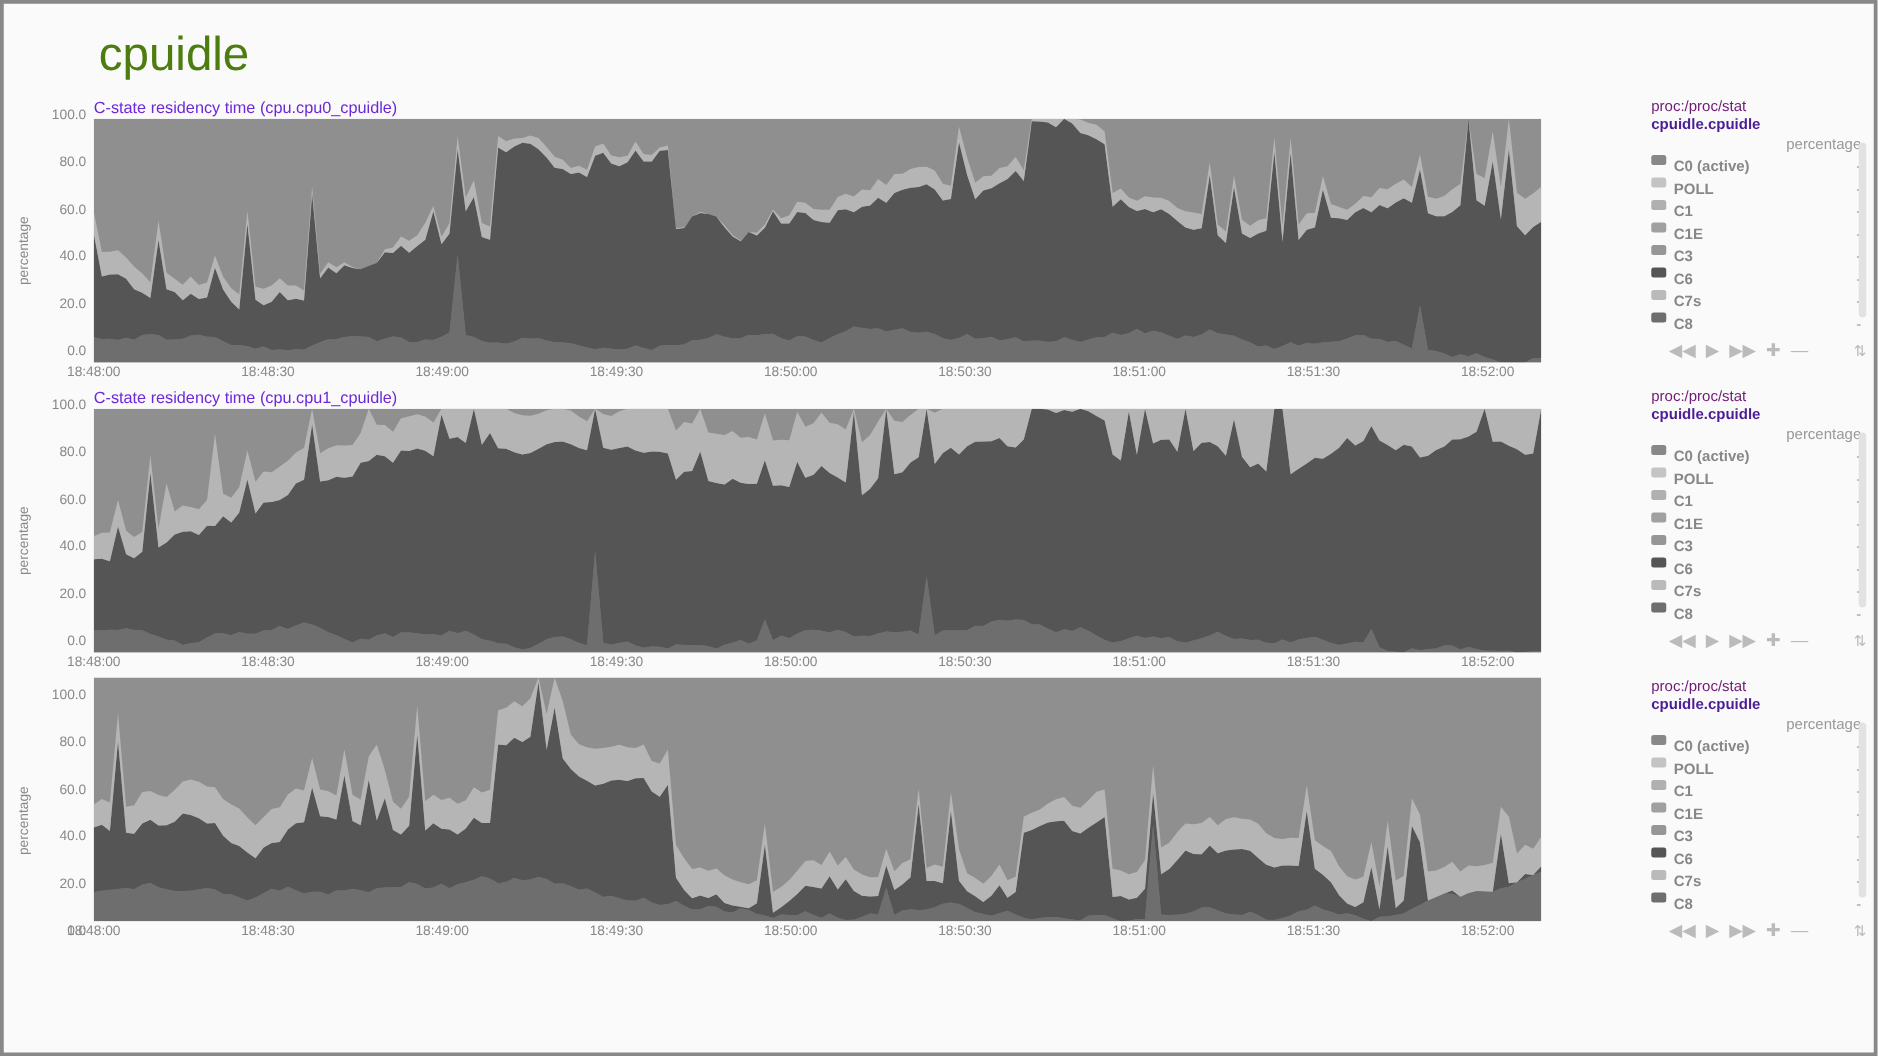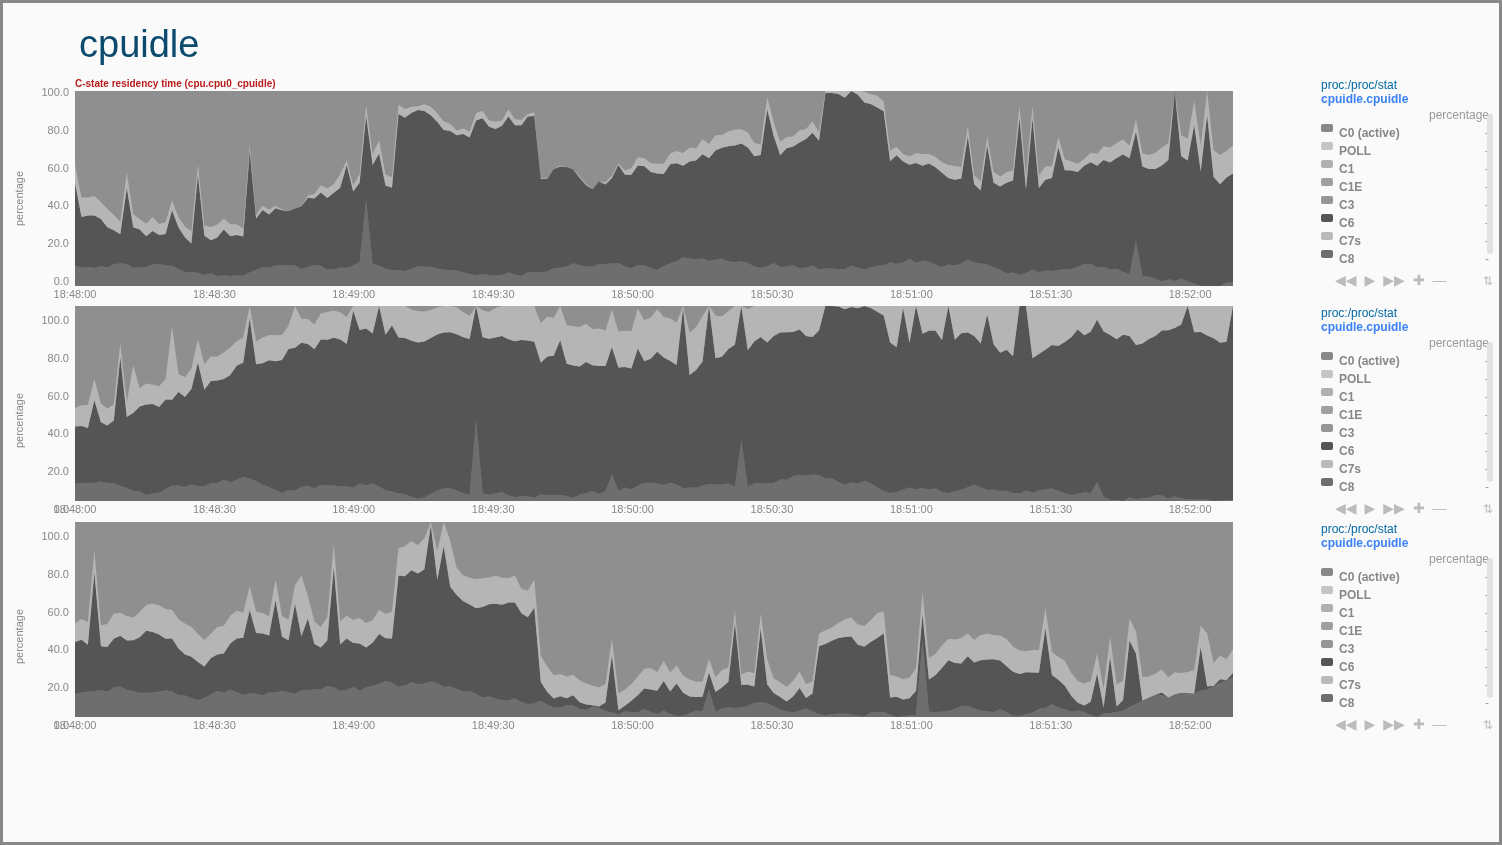--- a/index.html
+++ b/index.html
@@ -6,21 +6,21 @@
 body {
   font-family: -apple-system, BlinkMacSystemFont, "Segoe UI", Arial, sans-serif;
   background: #fafafa;
   width: 1502px;
   height: 845px;
   border: 3px solid #888;
   overflow: hidden;
 }
 .page-title {
   font-size: 38px;
-  color: #0c4a6e;
+  color: #4d7c0f;
   font-weight: 400;
   padding: 20px 0 12px 76px;
 }
 .charts-container {
   padding: 0 10px 0 10px;
 }
 .chart-row {
   display: flex;
   align-items: flex-start;
   margin-bottom: 6px;
@@ -45,23 +45,23 @@
   flex-direction: column;
   justify-content: space-between;
   padding-right: 6px;
   padding-top: 8px;
 }
 .chart-main {
   flex: 1;
   position: relative;
 }
 .chart-title {
-  font-size: 10px;
-  font-weight: bold;
-  color: #b91c1c;
+  font-size: 13px;
+  font-weight: normal;
+  color: #6d28d9;
   margin-bottom: 2px;
 }
 .chart-svg {
   display: block;
   background: #fafafa;
 }
 .xaxis {
   display: flex;
   justify-content: space-between;
   font-size: 11px;
@@ -69,22 +69,22 @@
   padding: 2px 0 0 0;
 }
 .xaxis span { transform: translateX(-50%); text-align: center; }
 .legend-panel {
   width: 186px;
   padding-left: 18px;
   font-size: 12px;
   color: #878787;
   position: relative;
 }
-.legend-source { font-size: 12px; color: #0369a1; }
-.legend-chartid { font-size: 12px; font-weight: bold; color: #3b82f6; }
+.legend-source { font-size: 12px; color: #701a75; }
+.legend-chartid { font-size: 12px; font-weight: bold; color: #4c1d95; }
 .legend-unit { font-size: 12px; text-align: right; color: #999; margin-top:2px;}
 .legend-items { margin-top: 2px; }
 .legend-item {
   display: flex;
   align-items: flex-start;
   font-size: 12px;
   line-height: 18px;
   cursor: pointer;
 }
 .legend-swatch {
@@ -220,20 +220,21 @@
       <div class="ylabel">percentage</div>
       <div class="yaxis" style="height: 209px;">
         <div>100.0</div>
         <div>80.0</div>
         <div>60.0</div>
         <div>40.0</div>
         <div>20.0</div>
         <div>0.0</div>
       </div>
       <div class="chart-main">
+        <div class="chart-title">C-state residency time (cpu.cpu1_cpuidle)</div>
         <svg width="1158" height="195" class="chart-svg">
           <rect width="1158" height="195" fill="#8f8f8f"></rect>
           <path d="M0.0 177.2 L6.5 177.3 L12.9 176.7 L19.4 176.9 L25.9 175.6 L32.3 177.0 L38.8 177.1 L45.3 180.1 L51.8 182.1 L58.2 184.7 L64.7 185.4 L71.2 188.9 L77.6 187.6 L84.1 186.8 L90.6 183.0 L97.0 179.8 L103.5 179.5 L110.0 181.1 L116.4 178.6 L122.9 180.0 L129.4 179.9 L135.9 177.3 L142.3 176.9 L148.8 173.7 L155.3 176.2 L161.7 173.4 L168.2 170.9 L174.7 172.5 L181.1 175.1 L187.6 178.8 L194.1 181.1 L200.5 184.1 L207.0 187.0 L213.5 183.9 L220.0 184.8 L226.4 181.1 L232.9 179.8 L239.4 182.5 L245.8 179.0 L252.3 178.9 L258.8 179.6 L265.2 180.5 L271.7 180.3 L278.2 181.4 L284.6 177.6 L291.1 179.6 L297.6 177.6 L304.1 180.5 L310.5 184.3 L317.0 185.6 L323.5 187.5 L329.9 188.0 L336.4 190.8 L342.9 192.5 L349.3 191.4 L355.8 188.0 L362.3 184.4 L368.7 182.6 L375.2 182.2 L381.7 184.3 L388.2 187.3 L394.6 189.1 L401.1 114.1 L407.6 187.2 L414.0 188.8 L420.5 187.4 L427.0 186.1 L433.4 189.3 L439.9 191.2 L446.4 190.1 L452.8 190.4 L459.3 191.7 L465.8 188.5 L472.3 188.9 L478.7 188.9 L485.2 188.9 L491.7 189.9 L498.1 192.0 L504.6 188.7 L511.1 187.2 L517.5 185.0 L524.0 188.0 L530.5 185.2 L536.9 168.6 L543.4 185.1 L549.9 181.4 L556.4 183.6 L562.8 179.7 L569.3 177.1 L575.8 176.8 L582.2 177.5 L588.7 179.0 L595.2 176.7 L601.6 178.6 L608.1 182.2 L614.6 181.6 L621.1 181.7 L627.5 179.8 L634.0 178.1 L640.5 178.7 L646.9 178.3 L653.4 177.4 L659.9 180.8 L666.3 133.9 L672.8 181.2 L679.3 177.4 L685.7 177.3 L692.2 177.3 L698.7 177.1 L705.2 173.6 L711.6 173.7 L718.1 170.2 L724.6 168.8 L731.0 169.6 L737.5 168.6 L744.0 169.0 L750.4 172.3 L756.9 172.5 L763.4 176.0 L769.8 178.8 L776.3 176.4 L782.8 177.8 L789.3 174.8 L795.7 177.5 L802.2 181.3 L808.7 184.9 L815.1 186.9 L821.6 186.0 L828.1 183.5 L834.5 181.5 L841.0 183.3 L847.5 182.2 L853.9 183.5 L860.4 182.6 L866.9 185.9 L873.4 187.1 L879.8 185.4 L886.3 183.6 L892.8 181.3 L899.2 178.4 L905.7 181.8 L912.2 184.1 L918.6 183.7 L925.1 184.9 L931.6 184.8 L938.0 187.2 L944.5 187.5 L951.0 184.5 L957.5 187.0 L963.9 184.6 L970.4 183.3 L976.9 182.4 L983.3 184.8 L989.8 187.3 L996.3 189.0 L1002.7 187.8 L1009.2 186.4 L1015.7 186.9 L1022.1 176.1 L1028.6 190.8 L1035.1 194.0 L1041.6 194.3 L1048.0 195.0 L1054.5 191.5 L1061.0 193.2 L1067.4 192.2 L1073.9 191.8 L1080.4 189.3 L1086.8 189.4 L1093.3 192.6 L1099.8 190.6 L1106.2 192.2 L1112.7 193.5 L1119.2 193.6 L1125.7 193.7 L1132.1 193.6 L1138.6 195.0 L1145.1 194.6 L1151.5 194.0 L1158.0 193.8 L1158.0 195.0 L1151.5 195.0 L1145.1 195.0 L1138.6 195.0 L1132.1 195.0 L1125.7 195.0 L1119.2 195.0 L1112.7 195.0 L1106.2 195.0 L1099.8 195.0 L1093.3 195.0 L1086.8 195.0 L1080.4 195.0 L1073.9 195.0 L1067.4 195.0 L1061.0 195.0 L1054.5 195.0 L1048.0 195.0 L1041.6 195.0 L1035.1 195.0 L1028.6 195.0 L1022.1 195.0 L1015.7 195.0 L1009.2 195.0 L1002.7 195.0 L996.3 195.0 L989.8 195.0 L983.3 195.0 L976.9 195.0 L970.4 195.0 L963.9 195.0 L957.5 195.0 L951.0 195.0 L944.5 195.0 L938.0 195.0 L931.6 195.0 L925.1 195.0 L918.6 195.0 L912.2 195.0 L905.7 195.0 L899.2 195.0 L892.8 195.0 L886.3 195.0 L879.8 195.0 L873.4 195.0 L866.9 195.0 L860.4 195.0 L853.9 195.0 L847.5 195.0 L841.0 195.0 L834.5 195.0 L828.1 195.0 L821.6 195.0 L815.1 195.0 L808.7 195.0 L802.2 195.0 L795.7 195.0 L789.3 195.0 L782.8 195.0 L776.3 195.0 L769.8 195.0 L763.4 195.0 L756.9 195.0 L750.4 195.0 L744.0 195.0 L737.5 195.0 L731.0 195.0 L724.6 195.0 L718.1 195.0 L711.6 195.0 L705.2 195.0 L698.7 195.0 L692.2 195.0 L685.7 195.0 L679.3 195.0 L672.8 195.0 L666.3 195.0 L659.9 195.0 L653.4 195.0 L646.9 195.0 L640.5 195.0 L634.0 195.0 L627.5 195.0 L621.1 195.0 L614.6 195.0 L608.1 195.0 L601.6 195.0 L595.2 195.0 L588.7 195.0 L582.2 195.0 L575.8 195.0 L569.3 195.0 L562.8 195.0 L556.4 195.0 L549.9 195.0 L543.4 195.0 L536.9 195.0 L530.5 195.0 L524.0 195.0 L517.5 195.0 L511.1 195.0 L504.6 195.0 L498.1 195.0 L491.7 195.0 L485.2 195.0 L478.7 195.0 L472.3 195.0 L465.8 195.0 L459.3 195.0 L452.8 195.0 L446.4 195.0 L439.9 195.0 L433.4 195.0 L427.0 195.0 L420.5 195.0 L414.0 195.0 L407.6 195.0 L401.1 195.0 L394.6 195.0 L388.2 195.0 L381.7 195.0 L375.2 195.0 L368.7 195.0 L362.3 195.0 L355.8 195.0 L349.3 195.0 L342.9 195.0 L336.4 195.0 L329.9 195.0 L323.5 195.0 L317.0 195.0 L310.5 195.0 L304.1 195.0 L297.6 195.0 L291.1 195.0 L284.6 195.0 L278.2 195.0 L271.7 195.0 L265.2 195.0 L258.8 195.0 L252.3 195.0 L245.8 195.0 L239.4 195.0 L232.9 195.0 L226.4 195.0 L220.0 195.0 L213.5 195.0 L207.0 195.0 L200.5 195.0 L194.1 195.0 L187.6 195.0 L181.1 195.0 L174.7 195.0 L168.2 195.0 L161.7 195.0 L155.3 195.0 L148.8 195.0 L142.3 195.0 L135.9 195.0 L129.4 195.0 L122.9 195.0 L116.4 195.0 L110.0 195.0 L103.5 195.0 L97.0 195.0 L90.6 195.0 L84.1 195.0 L77.6 195.0 L71.2 195.0 L64.7 195.0 L58.2 195.0 L51.8 195.0 L45.3 195.0 L38.8 195.0 L32.3 195.0 L25.9 195.0 L19.4 195.0 L12.9 195.0 L6.5 195.0 L0.0 195.0 Z" fill="#6e6e6e"></path>
           <path d="M0.0 120.4 L6.5 120.0 L12.9 122.0 L19.4 94.2 L25.9 116.3 L32.3 119.5 L38.8 114.4 L45.3 51.1 L51.8 111.0 L58.2 106.9 L64.7 100.5 L71.2 98.4 L77.6 98.0 L84.1 101.0 L90.6 93.5 L97.0 93.7 L103.5 86.0 L110.0 90.9 L116.4 82.9 L122.9 56.5 L129.4 83.7 L135.9 74.9 L142.3 74.6 L148.8 72.9 L155.3 69.0 L161.7 59.8 L168.2 56.7 L174.7 12.3 L181.1 58.2 L187.6 57.2 L194.1 54.3 L200.5 55.2 L207.0 54.1 L213.5 43.1 L220.0 41.7 L226.4 36.8 L232.9 37.9 L239.4 43.2 L245.8 33.4 L252.3 33.8 L258.8 31.8 L265.2 33.6 L271.7 38.0 L278.2 4.6 L284.6 24.0 L291.1 22.5 L297.6 27.4 L304.1 0.0 L310.5 28.7 L317.0 19.4 L323.5 31.5 L329.9 32.0 L336.4 34.8 L342.9 36.5 L349.3 35.4 L355.8 32.0 L362.3 28.4 L368.7 26.6 L375.2 26.2 L381.7 28.3 L388.2 31.3 L394.6 33.1 L401.1 0.0 L407.6 31.2 L414.0 32.8 L420.5 31.4 L427.0 30.1 L433.4 33.3 L439.9 35.2 L446.4 34.1 L452.8 34.4 L459.3 35.7 L465.8 56.8 L472.3 50.4 L478.7 49.7 L485.2 34.2 L491.7 57.7 L498.1 59.4 L504.6 60.6 L511.1 55.9 L517.5 59.2 L524.0 60.1 L530.5 59.9 L536.9 41.1 L543.4 61.6 L549.9 61.1 L556.4 62.6 L562.8 42.4 L569.3 55.2 L575.8 52.7 L582.2 45.7 L588.7 51.4 L595.2 55.0 L601.6 58.9 L608.1 2.3 L614.6 69.1 L621.1 63.9 L627.5 55.6 L634.0 0.0 L640.5 52.3 L646.9 50.8 L653.4 42.9 L659.9 38.7 L666.3 0.0 L672.8 44.2 L679.3 35.4 L685.7 31.1 L692.2 36.6 L698.7 29.9 L705.2 26.4 L711.6 26.2 L718.1 26.0 L724.6 23.4 L731.0 29.9 L737.5 31.0 L744.0 24.6 L750.4 0.0 L756.9 0.0 L763.4 0.5 L769.8 3.3 L776.3 0.9 L782.8 2.3 L789.3 0.0 L795.7 2.0 L802.2 5.8 L808.7 9.4 L815.1 36.6 L821.6 41.3 L828.1 2.0 L834.5 36.8 L841.0 0.0 L847.5 27.8 L853.9 24.8 L860.4 24.6 L866.9 34.3 L873.4 0.0 L879.8 33.7 L886.3 27.2 L892.8 26.6 L899.2 29.9 L905.7 37.5 L912.2 8.4 L918.6 38.3 L925.1 46.7 L931.6 43.7 L938.0 50.2 L944.5 0.0 L951.0 0.0 L957.5 52.3 L963.9 47.9 L970.4 43.8 L976.9 39.1 L983.3 40.0 L989.8 35.9 L996.3 31.2 L1002.7 23.4 L1009.2 29.3 L1015.7 25.8 L1022.1 13.7 L1028.6 25.4 L1035.1 29.0 L1041.6 33.2 L1048.0 28.8 L1054.5 30.1 L1061.0 39.0 L1067.4 37.6 L1073.9 33.0 L1080.4 30.1 L1086.8 24.5 L1093.3 24.3 L1099.8 22.1 L1106.2 18.4 L1112.7 0.0 L1119.2 26.3 L1125.7 26.1 L1132.1 29.6 L1138.6 32.3 L1145.1 36.8 L1151.5 35.7 L1158.0 0.0 L1158.0 193.8 L1151.5 194.0 L1145.1 194.6 L1138.6 195.0 L1132.1 193.6 L1125.7 193.7 L1119.2 193.6 L1112.7 193.5 L1106.2 192.2 L1099.8 190.6 L1093.3 192.6 L1086.8 189.4 L1080.4 189.3 L1073.9 191.8 L1067.4 192.2 L1061.0 193.2 L1054.5 191.5 L1048.0 195.0 L1041.6 194.3 L1035.1 194.0 L1028.6 190.8 L1022.1 176.1 L1015.7 186.9 L1009.2 186.4 L1002.7 187.8 L996.3 189.0 L989.8 187.3 L983.3 184.8 L976.9 182.4 L970.4 183.3 L963.9 184.6 L957.5 187.0 L951.0 184.5 L944.5 187.5 L938.0 187.2 L931.6 184.8 L925.1 184.9 L918.6 183.7 L912.2 184.1 L905.7 181.8 L899.2 178.4 L892.8 181.3 L886.3 183.6 L879.8 185.4 L873.4 187.1 L866.9 185.9 L860.4 182.6 L853.9 183.5 L847.5 182.2 L841.0 183.3 L834.5 181.5 L828.1 183.5 L821.6 186.0 L815.1 186.9 L808.7 184.9 L802.2 181.3 L795.7 177.5 L789.3 174.8 L782.8 177.8 L776.3 176.4 L769.8 178.8 L763.4 176.0 L756.9 172.5 L750.4 172.3 L744.0 169.0 L737.5 168.6 L731.0 169.6 L724.6 168.8 L718.1 170.2 L711.6 173.7 L705.2 173.6 L698.7 177.1 L692.2 177.3 L685.7 177.3 L679.3 177.4 L672.8 181.2 L666.3 133.9 L659.9 180.8 L653.4 177.4 L646.9 178.3 L640.5 178.7 L634.0 178.1 L627.5 179.8 L621.1 181.7 L614.6 181.6 L608.1 182.2 L601.6 178.6 L595.2 176.7 L588.7 179.0 L582.2 177.5 L575.8 176.8 L569.3 177.1 L562.8 179.7 L556.4 183.6 L549.9 181.4 L543.4 185.1 L536.9 168.6 L530.5 185.2 L524.0 188.0 L517.5 185.0 L511.1 187.2 L504.6 188.7 L498.1 192.0 L491.7 189.9 L485.2 188.9 L478.7 188.9 L472.3 188.9 L465.8 188.5 L459.3 191.7 L452.8 190.4 L446.4 190.1 L439.9 191.2 L433.4 189.3 L427.0 186.1 L420.5 187.4 L414.0 188.8 L407.6 187.2 L401.1 114.1 L394.6 189.1 L388.2 187.3 L381.7 184.3 L375.2 182.2 L368.7 182.6 L362.3 184.4 L355.8 188.0 L349.3 191.4 L342.9 192.5 L336.4 190.8 L329.9 188.0 L323.5 187.5 L317.0 185.6 L310.5 184.3 L304.1 180.5 L297.6 177.6 L291.1 179.6 L284.6 177.6 L278.2 181.4 L271.7 180.3 L265.2 180.5 L258.8 179.6 L252.3 178.9 L245.8 179.0 L239.4 182.5 L232.9 179.8 L226.4 181.1 L220.0 184.8 L213.5 183.9 L207.0 187.0 L200.5 184.1 L194.1 181.1 L187.6 178.8 L181.1 175.1 L174.7 172.5 L168.2 170.9 L161.7 173.4 L155.3 176.2 L148.8 173.7 L142.3 176.9 L135.9 177.3 L129.4 179.9 L122.9 180.0 L116.4 178.6 L110.0 181.1 L103.5 179.5 L97.0 179.8 L90.6 183.0 L84.1 186.8 L77.6 187.6 L71.2 188.9 L64.7 185.4 L58.2 184.7 L51.8 182.1 L45.3 180.1 L38.8 177.1 L32.3 177.0 L25.9 175.6 L19.4 176.9 L12.9 176.7 L6.5 177.3 L0.0 177.2 Z" fill="#555555"></path>
           <path d="M0.0 101.9 L6.5 99.2 L12.9 99.0 L19.4 72.9 L25.9 97.5 L32.3 102.6 L38.8 98.5 L45.3 37.1 L51.8 95.9 L58.2 59.5 L64.7 82.1 L71.2 77.4 L77.6 78.6 L84.1 80.3 L90.6 72.9 L97.0 20.0 L103.5 68.0 L110.0 71.2 L116.4 62.6 L122.9 33.3 L129.4 58.3 L135.9 50.2 L142.3 50.8 L148.8 46.2 L155.3 41.6 L161.7 35.0 L168.2 31.4 L174.7 0.0 L181.1 35.5 L187.6 31.6 L194.1 29.1 L200.5 29.3 L207.0 28.9 L213.5 19.4 L220.0 0.0 L226.4 12.7 L232.9 12.9 L239.4 18.4 L245.8 7.5 L252.3 5.9 L258.8 4.4 L265.2 6.2 L271.7 10.9 L278.2 0.0 L284.6 0.0 L291.1 0.0 L297.6 0.0 L304.1 0.0 L310.5 0.0 L317.0 0.0 L323.5 0.0 L329.9 0.0 L336.4 3.4 L342.9 5.1 L349.3 5.6 L355.8 4.0 L362.3 1.2 L368.7 0.0 L375.2 0.0 L381.7 1.3 L388.2 6.1 L394.6 9.9 L401.1 0.0 L407.6 4.2 L414.0 5.7 L420.5 1.9 L427.0 0.0 L433.4 0.0 L439.9 0.0 L446.4 0.0 L452.8 0.0 L459.3 0.0 L465.8 17.3 L472.3 10.6 L478.7 11.7 L485.2 0.0 L491.7 19.0 L498.1 19.9 L504.6 21.0 L511.1 17.8 L517.5 23.1 L524.0 22.5 L530.5 24.5 L536.9 3.5 L543.4 25.4 L549.9 24.7 L556.4 25.2 L562.8 2.4 L569.3 14.3 L575.8 11.6 L582.2 2.9 L588.7 11.1 L595.2 12.4 L601.6 16.5 L608.1 0.0 L614.6 26.8 L621.1 21.0 L627.5 10.2 L634.0 0.0 L640.5 9.6 L646.9 10.5 L653.4 5.0 L659.9 0.0 L666.3 0.0 L672.8 3.1 L679.3 0.0 L685.7 0.0 L692.2 0.0 L698.7 0.0 L705.2 0.0 L711.6 0.0 L718.1 0.0 L724.6 0.0 L731.0 0.0 L737.5 0.0 L744.0 0.0 L750.4 0.0 L756.9 0.0 L763.4 0.0 L769.8 0.0 L776.3 0.0 L782.8 0.0 L789.3 0.0 L795.7 0.0 L802.2 0.0 L808.7 0.0 L815.1 0.0 L821.6 0.0 L828.1 0.0 L834.5 0.0 L841.0 0.0 L847.5 0.0 L853.9 0.0 L860.4 0.0 L866.9 0.0 L873.4 0.0 L879.8 0.0 L886.3 0.0 L892.8 0.0 L899.2 0.0 L905.7 0.0 L912.2 0.0 L918.6 0.0 L925.1 0.0 L931.6 0.0 L938.0 0.0 L944.5 0.0 L951.0 0.0 L957.5 0.0 L963.9 0.0 L970.4 0.0 L976.9 0.0 L983.3 0.0 L989.8 0.0 L996.3 0.0 L1002.7 0.0 L1009.2 0.0 L1015.7 0.0 L1022.1 0.0 L1028.6 0.0 L1035.1 0.0 L1041.6 0.0 L1048.0 0.0 L1054.5 0.0 L1061.0 0.0 L1067.4 0.0 L1073.9 0.0 L1080.4 0.0 L1086.8 0.0 L1093.3 0.0 L1099.8 0.0 L1106.2 0.0 L1112.7 0.0 L1119.2 0.0 L1125.7 0.0 L1132.1 0.0 L1138.6 0.0 L1145.1 0.0 L1151.5 0.0 L1158.0 0.0 L1158.0 0.0 L1151.5 35.7 L1145.1 36.8 L1138.6 32.3 L1132.1 29.6 L1125.7 26.1 L1119.2 26.3 L1112.7 0.0 L1106.2 18.4 L1099.8 22.1 L1093.3 24.3 L1086.8 24.5 L1080.4 30.1 L1073.9 33.0 L1067.4 37.6 L1061.0 39.0 L1054.5 30.1 L1048.0 28.8 L1041.6 33.2 L1035.1 29.0 L1028.6 25.4 L1022.1 13.7 L1015.7 25.8 L1009.2 29.3 L1002.7 23.4 L996.3 31.2 L989.8 35.9 L983.3 40.0 L976.9 39.1 L970.4 43.8 L963.9 47.9 L957.5 52.3 L951.0 0.0 L944.5 0.0 L938.0 50.2 L931.6 43.7 L925.1 46.7 L918.6 38.3 L912.2 8.4 L905.7 37.5 L899.2 29.9 L892.8 26.6 L886.3 27.2 L879.8 33.7 L873.4 0.0 L866.9 34.3 L860.4 24.6 L853.9 24.8 L847.5 27.8 L841.0 0.0 L834.5 36.8 L828.1 2.0 L821.6 41.3 L815.1 36.6 L808.7 9.4 L802.2 5.8 L795.7 2.0 L789.3 0.0 L782.8 2.3 L776.3 0.9 L769.8 3.3 L763.4 0.5 L756.9 0.0 L750.4 0.0 L744.0 24.6 L737.5 31.0 L731.0 29.9 L724.6 23.4 L718.1 26.0 L711.6 26.2 L705.2 26.4 L698.7 29.9 L692.2 36.6 L685.7 31.1 L679.3 35.4 L672.8 44.2 L666.3 0.0 L659.9 38.7 L653.4 42.9 L646.9 50.8 L640.5 52.3 L634.0 0.0 L627.5 55.6 L621.1 63.9 L614.6 69.1 L608.1 2.3 L601.6 58.9 L595.2 55.0 L588.7 51.4 L582.2 45.7 L575.8 52.7 L569.3 55.2 L562.8 42.4 L556.4 62.6 L549.9 61.1 L543.4 61.6 L536.9 41.1 L530.5 59.9 L524.0 60.1 L517.5 59.2 L511.1 55.9 L504.6 60.6 L498.1 59.4 L491.7 57.7 L485.2 34.2 L478.7 49.7 L472.3 50.4 L465.8 56.8 L459.3 35.7 L452.8 34.4 L446.4 34.1 L439.9 35.2 L433.4 33.3 L427.0 30.1 L420.5 31.4 L414.0 32.8 L407.6 31.2 L401.1 0.0 L394.6 33.1 L388.2 31.3 L381.7 28.3 L375.2 26.2 L368.7 26.6 L362.3 28.4 L355.8 32.0 L349.3 35.4 L342.9 36.5 L336.4 34.8 L329.9 32.0 L323.5 31.5 L317.0 19.4 L310.5 28.7 L304.1 0.0 L297.6 27.4 L291.1 22.5 L284.6 24.0 L278.2 4.6 L271.7 38.0 L265.2 33.6 L258.8 31.8 L252.3 33.8 L245.8 33.4 L239.4 43.2 L232.9 37.9 L226.4 36.8 L220.0 41.7 L213.5 43.1 L207.0 54.1 L200.5 55.2 L194.1 54.3 L187.6 57.2 L181.1 58.2 L174.7 12.3 L168.2 56.7 L161.7 59.8 L155.3 69.0 L148.8 72.9 L142.3 74.6 L135.9 74.9 L129.4 83.7 L122.9 56.5 L116.4 82.9 L110.0 90.9 L103.5 86.0 L97.0 93.7 L90.6 93.5 L84.1 101.0 L77.6 98.0 L71.2 98.4 L64.7 100.5 L58.2 106.9 L51.8 111.0 L45.3 51.1 L38.8 114.4 L32.3 119.5 L25.9 116.3 L19.4 94.2 L12.9 122.0 L6.5 120.0 L0.0 120.4 Z" fill="#b5b5b5"></path>
         </svg>
         <div class="xaxis" style="width: 1158px;">
           <span>18:48:00</span>
           <span>18:48:30</span>
           <span>18:49:00</span>

